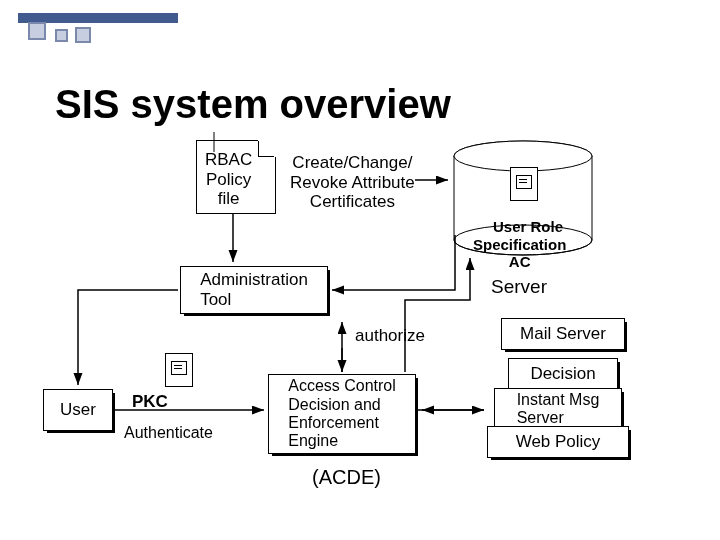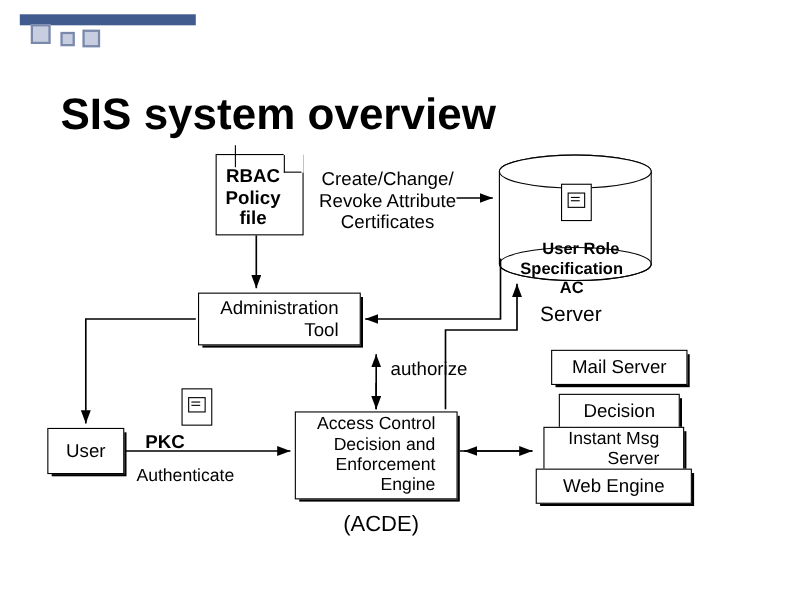--- a/index.html
+++ b/index.html
@@ -1,20 +1,20 @@
 <!DOCTYPE html>
 <html><head>
 <meta charset="utf-8">
 <style>
   html,body{margin:0;padding:0;width:720px;height:540px;font-family:Arial,Helvetica,sans-serif;overflow:hidden;background:#fff}
   #stage{position:relative;width:720px;height:540px}
   .title{position:absolute;left:55px;top:55px;font-size:40px;letter-spacing:0px;white-space:nowrap}
   .deco-bar{position:absolute;left:18px;top:13px;width:160px;height:10px;background:#415b8f}
   .deco-sq{position:absolute;background:#c7cee0;border:2px solid #7a88ac}
-  .box{position:absolute;background:#fff;border:1px solid #000;text-align:right;display:flex;justify-content:center;align-items:center;line-height:1.15}
+  .box{position:absolute;background:#fff;border:1px solid #000;text-align:left;display:flex;justify-content:center;align-items:center;line-height:1.15}
   .shadow{position:absolute;background:#000}
   .label{position:absolute;font-size:16px;line-height:1.15;text-align:center;white-space:nowrap}
   .file-icon{position:absolute}
   .file-icon .paper{position:absolute;background:#fff;border:1px solid #000}
   .file-icon .inner{position:absolute;left:6px;top:8px;width:14px;height:12px;border:1px solid #000}
   .file-icon .inner::before{content:"";position:absolute;left:2px;top:3px;width:8px;height:1px;background:#000}
   .file-icon .inner::after{content:"";position:absolute;left:2px;top:6px;width:8px;height:1px;background:#000}
   svg.conn{position:absolute;left:0;top:0;width:720px;height:540px;pointer-events:none}
 </style>
 </head>
@@ -29,21 +29,21 @@
 
   <h1 class="title">SIS system overview</h1>
 
   <div class="file-icon" style="left:196px;top:140px;width:80px;height:74px">
     <div class="paper" style="left:0;top:0;width:78px;height:72px"></div>
     <div style="position:absolute;left:62px;top:-1px;width:0;height:0;border-top:17px solid #fff;border-left:17px solid transparent"></div>
     <div style="position:absolute;left:62px;top:0;width:16px;height:16px;border-bottom:1px solid #000;border-left:1px solid #000;background:#fff"></div>
     <div style="position:absolute;left:62px;top:-1px;width:18px;height:2px;background:#fff"></div>
     <div style="position:absolute;left:78px;top:-1px;width:2px;height:18px;background:#fff"></div>
   </div>
-  <div class="label" style="left:205px;top:150px;white-space:pre;font-weight:bold;font-size:17px">RBAC
+  <div class="label" style="left:205px;top:150px;white-space:pre;font-weight:normal;font-size:17px">RBAC
 Policy
 file</div>
 
   <div class="label" style="left:290px;top:153px;white-space:pre;font-size:17px;text-align:center">Create/Change/
 Revoke Attribute
 Certificates</div>
 
   <svg style="position:absolute;left:450px;top:140px;width:150px;height:120px">
     <ellipse cx="73" cy="16" rx="69" ry="15" fill="#fff" stroke="#000"></ellipse>
     <path d="M4 16 L4 100 A69 15 0 0 0 142 100 L142 16" fill="#fff" stroke="#000"></path>
@@ -82,21 +82,21 @@
   </div>
 
   <div class="shadow" style="left:498px;top:392px;width:126px;height:40px"></div>
   <div class="box" style="left:494px;top:388px;width:126px;height:40px;font-size:16px">
     <span style="white-space:pre">Instant Msg
 Server</span>
   </div>
 
   <div class="shadow" style="left:491px;top:430px;width:140px;height:30px"></div>
   <div class="box" style="left:487px;top:426px;width:140px;height:30px;font-size:17px">
-    <span>Web  Engine</span>
+    <span>Web  Policy</span>
   </div>
 
   <div class="shadow" style="left:47px;top:393px;width:68px;height:40px"></div>
   <div class="box" style="left:43px;top:389px;width:68px;height:40px;font-size:17px">
     <span>User</span>
   </div>
 
   <div class="file-icon" style="left:165px;top:353px;width:28px;height:34px">
     <div class="paper" style="left:0;top:0;width:26px;height:32px"></div>
     <div class="inner"></div>

